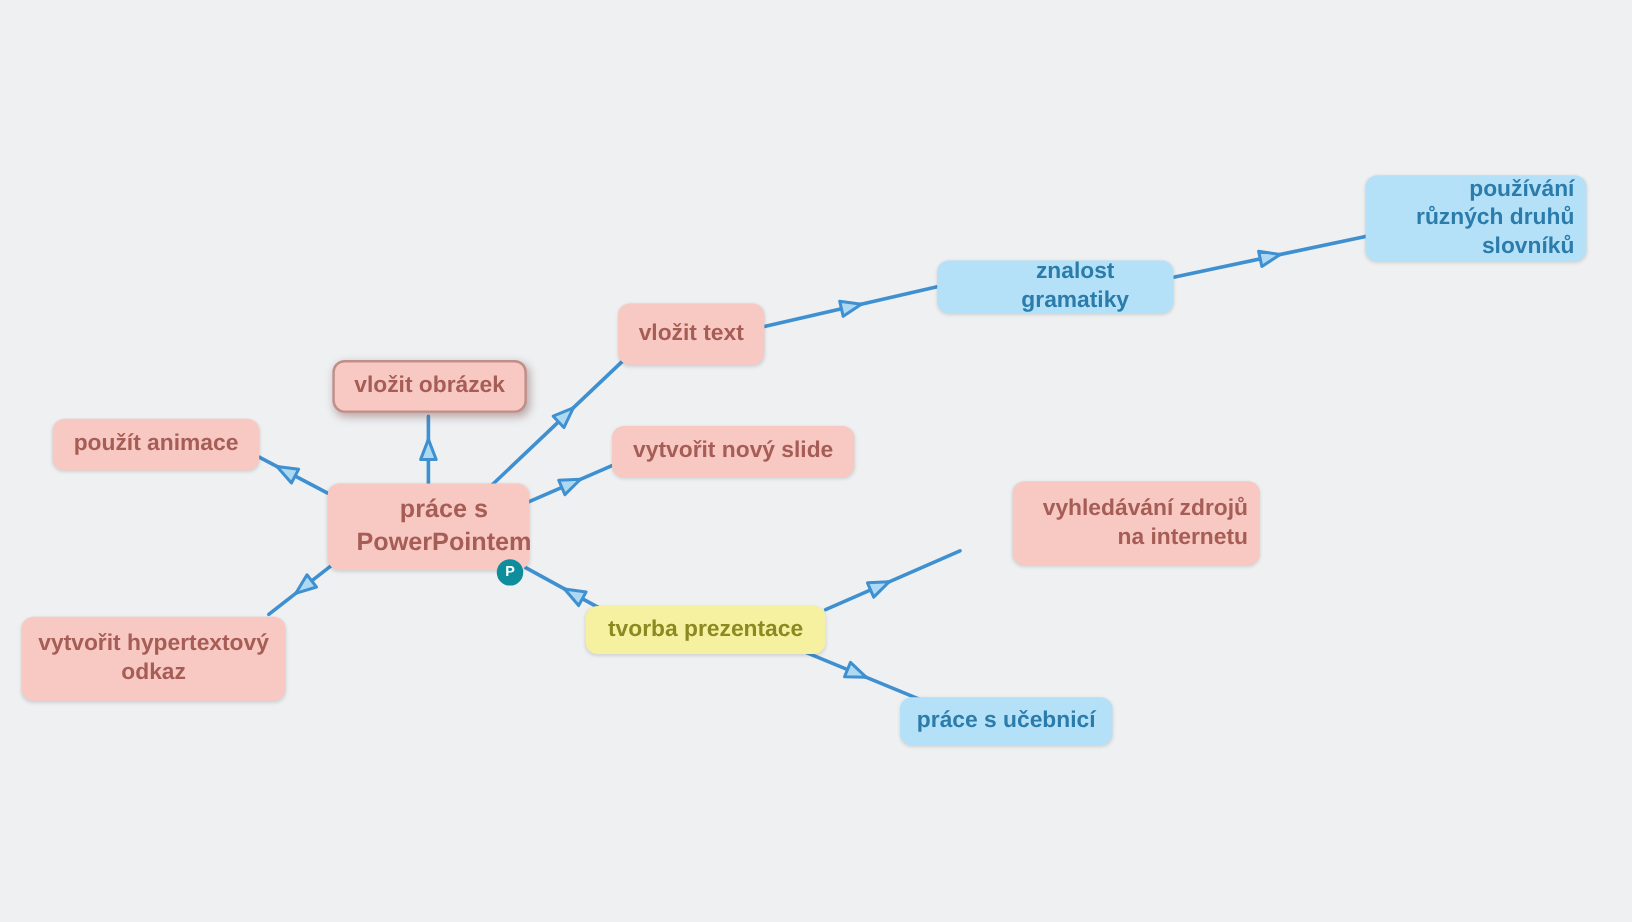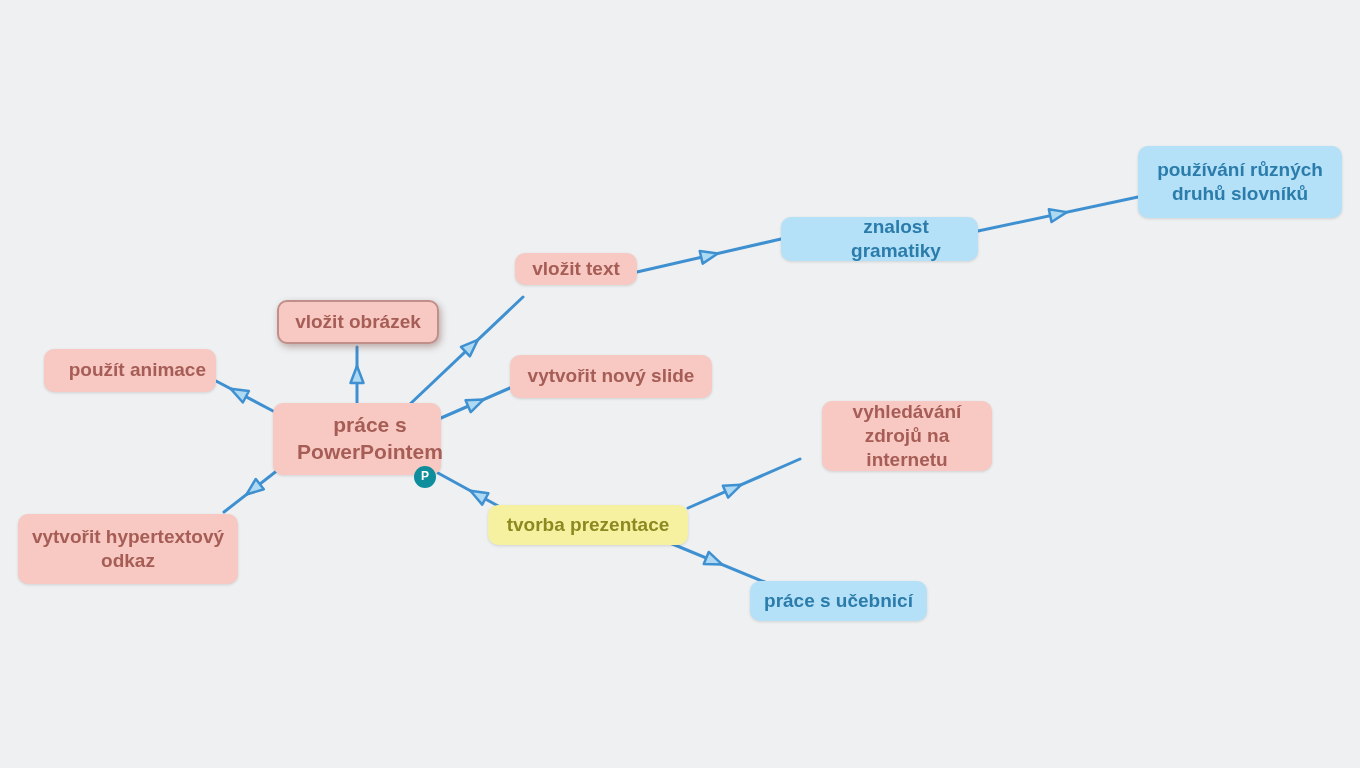--- a/index.html
+++ b/index.html
@@ -80,39 +80,39 @@
       </g>
       <g>
         <line x1="637" y1="272" x2="781" y2="239" class="edge-line"></line>
         <polygon points="9,0 -8,6.5 -8,-6.5" transform="translate(709,255.5) rotate(-12.907408671265838)" class="edge-arrow"></polygon>
       </g>
       <g>
         <line x1="978" y1="231" x2="1138" y2="197" class="edge-line"></line>
         <polygon points="9,0 -8,6.5 -8,-6.5" transform="translate(1058,214) rotate(-11.996899307923579)" class="edge-arrow"></polygon>
       </g>
     </svg>
-<div class="node blue" style="left: 1138px; top: 146px; width: 204px; height: 72px;">
+<div class="node blue" style="left: 1138px; top: 146px; width: 184px; height: 72px; text-align: right;">
       <span>používání různých druhů slovníků</span>
     </div>
     <div class="node blue" style="left: 781px; top: 217px; width: 197px; height: 44px; padding-left: 43px;">
       <span>znalost gramatiky</span>
     </div>
-    <div class="node pink" style="left: 515px; top: 253px; width: 122px; height: 32px;">
+    <div class="node pink" style="left: 515px; top: 253px; width: 122px; height: 51px;">
       <span>vložit text</span>
     </div>
     <div class="node pink selected" style="left: 277px; top: 300px; width: 162px; height: 44px;">
       <span>vložit obrázek</span>
     </div>
-    <div class="node pink" style="left: 44px; top: 349px; width: 172px; height: 43px; justify-content: flex-end;">
+    <div class="node pink" style="left: 44px; top: 349px; width: 172px; height: 43px;">
       <span>použít animace</span>
     </div>
     <div class="node pink" style="left: 510px; top: 355px; width: 202px; height: 43px;">
       <span>vytvořit nový slide</span>
     </div>
-    <div class="node pink" style="left: 822px; top: 401px; width: 170px; height: 70px;">
+    <div class="node pink" style="left: 844px; top: 401px; width: 206px; height: 70px; text-align: right;">
       <span>vyhledávání zdrojů na internetu</span>
     </div>
     <div class="node pink root" style="left: 273px; top: 403px; width: 168px; height: 72px;">
       <span>práce s PowerPointem</span>
       <div class="badge">P</div>
     </div>
     <div class="node pink" style="left: 18px; top: 514px; width: 220px; height: 70px;">
       <span>vytvořit hypertextový odkaz</span>
     </div>
     <div class="node blue" style="left: 750px; top: 581px; width: 177px; height: 40px;">

